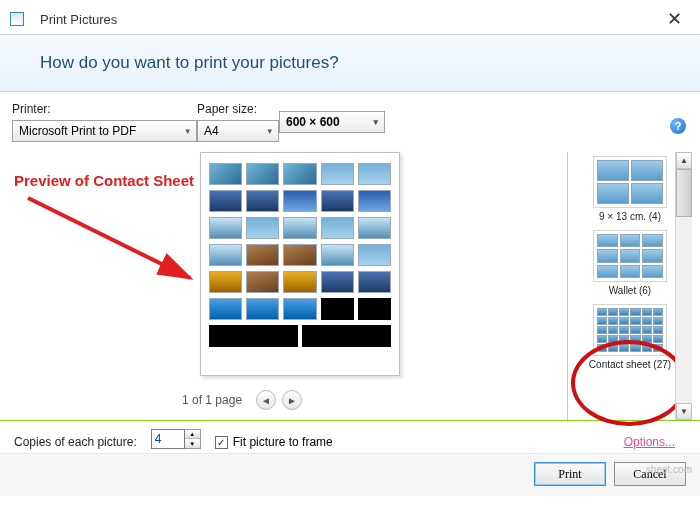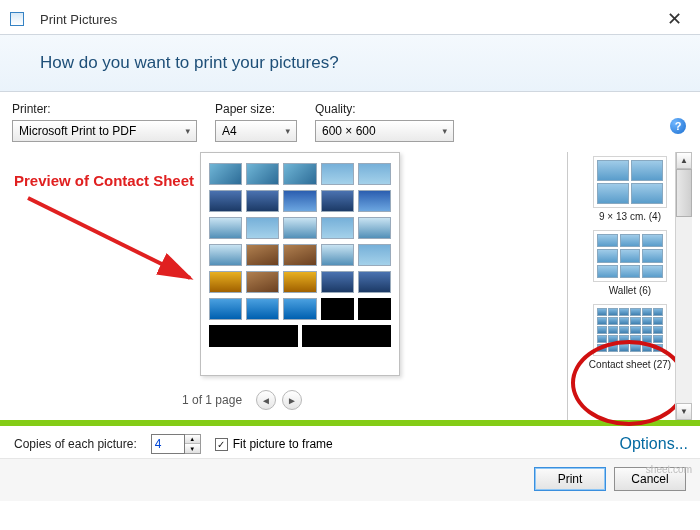--- a/index.html
+++ b/index.html
@@ -5,28 +5,28 @@
 * { box-sizing: border-box; margin: 0; padding: 0; font-family: "Segoe UI", Tahoma, sans-serif; }
 body { background: #fff; width: 700px; height: 530px; overflow: hidden; position: relative; font-size: 12px; }
 
 .titlebar { display: flex; align-items: center; justify-content: space-between; padding: 6px 10px 2px 10px; }
 .title-left { display: flex; align-items: center; gap: 16px; color: #333; font-size: 13px; }
 .title-icon { width: 14px; height: 14px; border: 1px solid #3582c4; background: linear-gradient(#d7e9f7,#fff); }
 .close-x { font-size: 18px; color: #333; padding: 2px 8px; cursor: pointer; }
 
 .banner { background: linear-gradient(#f4f9fd,#eaf3fb); border-top: 1px solid #d0d7df; border-bottom: 1px solid #d0d7df; padding: 18px 40px; color: #1e4f78; font-size: 17px; }
 
-.controls-row { display: flex; align-items: center; padding: 10px 12px 6px 12px; gap: 18px; position: relative; }
+.controls-row { display: flex; align-items: center; padding: 10px 12px 6px 12px; position: relative; }
 .ctrl-group { display: flex; flex-direction: column; gap: 4px; }
 .ctrl-label { color: #222; }
 .select { border: 1px solid #a0a0a0; background: linear-gradient(#fff,#eaeaea); height: 22px; display: flex; align-items: center; justify-content: space-between; padding: 0 6px; font-size: 12px; cursor: pointer; }
 .select .chev { font-size: 9px; color: #555; }
 .sel-printer { width: 185px; }
 .sel-paper { width: 82px; }
-.sel-quality { width: 139px; }
+.sel-quality { width: 106px; font-weight: bold; }
 .help-icon { position: absolute; right: 14px; top: 26px; width: 16px; height: 16px; border-radius: 50%; background: radial-gradient(circle at 30% 30%, #6fb6ff, #1c6fd0); color: #fff; font-size: 11px; display:flex; align-items:center; justify-content:center; font-weight:bold; cursor:pointer; }
 
 .annotation { position: absolute; left: 14px; top: 172px; color: #e02020; font-weight: bold; font-size: 15px; font-family: Arial, sans-serif; }
 .arrow-svg { position: absolute; left: 20px; top: 190px; pointer-events: none; }
 
 .body-area { display: flex; padding: 4px 8px 0 12px; height: 272px; }
 .preview-pane { flex: 1; position: relative; }
 .sheet { position: absolute; left: 188px; top: 0; width: 200px; height: 224px; background: #fff; border: 1px solid #bfbfbf; box-shadow: 2px 2px 4px rgba(0,0,0,.15); padding: 10px 8px; display: flex; flex-direction: column; gap: 5px; }
 .sheet-row { display: flex; gap: 4px; }
 .thumb { flex:1; height: 22px; border:1px solid #9ab; }
@@ -52,33 +52,33 @@
 .lt-cell { background: linear-gradient(#9fcbe8,#5a9dcb); border:0.5px solid #88a8c0; }
 .lt-cell.s { background: linear-gradient(#7fb8e0,#4080b0); }
 .layout-label { font-size: 10px; color:#222; text-align:center; line-height:1.1; }
 
 .circle-highlight { position:absolute; left:3px; bottom:-6px; width:116px; height:86px; border:4px solid #d01010; border-radius:50%; pointer-events:none; }
 
 .scrollbar { position:absolute; right:0; top:0; bottom:0; width:17px; background:#f0f0f0; border-left:1px solid #d0d0d0; display:flex; flex-direction:column; justify-content:space-between; }
 .scroll-arrow { height:17px; background:linear-gradient(#fff,#e0e0e0); border:1px solid #c0c0c0; display:flex; align-items:center; justify-content:center; font-size:8px; color:#444; cursor:pointer; }
 .scroll-thumb { position:absolute; top:17px; height:48px; left:0; right:0; background:linear-gradient(90deg,#e8e8e8,#cfcfcf); border:1px solid #b0b0b0; cursor:pointer; }
 
-.bottom-row1 { display:flex; align-items:center; padding:8px 4px 4px 14px; gap:14px; border-top:6px solid #84cc16; }
+.bottom-row1 { display:flex; align-items:flex-end; padding:8px 17px 4px 14px; gap:14px; border-top:1px solid #84cc16; }
 .copies-label { color:#222; }
 .spinner { display:flex; align-items:center; }
 .spinner input { width:34px; height:20px; border:1px solid #7a7a7a; color:#0046d5; background:#fff; padding:0 3px; font-size:12px; }
 .spin-btns { display:flex; flex-direction:column; border:1px solid #9a9a9a; border-left:none; }
 .spin-btns div { width:15px; height:9px; background:linear-gradient(#fff,#e0e0e0); font-size:6px; display:flex; align-items:center; justify-content:center; cursor:pointer; border-bottom:1px solid #bbb; }
 .spin-btns div:last-child { border-bottom:none; }
 .checkbox-wrap { display:flex; align-items:center; gap:5px; cursor:pointer; }
 .checkbox { width:13px; height:13px; border:1px solid #6a6a6a; background:#fff; display:flex; align-items:center; justify-content:center; font-size:10px; color:#222; }
-.options-link { margin-left:auto; color:#0369a1; cursor:pointer; font-size:16px; padding-right:8px; }
+.options-link { margin-left:auto; color:#ec4899; text-decoration:underline; cursor:pointer; font-size:12px; padding-right:8px; }
 
 .bottom-row2 { display:flex; justify-content:flex-end; gap:8px; padding:8px 14px 10px; border-top:1px solid #e6e6e6; background:#f6f6f6; }
-.btn { min-width:72px; height:24px; border:1px solid #8f8f8f; background:linear-gradient(#fbfbfb,#e3e3e3); font-size:12px; cursor:pointer; display:flex; align-items:center; justify-content:center; }
+.btn { min-width:72px; height:24px; border:1px solid #8f8f8f; background:linear-gradient(#fbfbfb,#e3e3e3); font-size:12px; cursor:pointer; display:flex; align-items:center; justify-content:center;font-family:Liberation Serif, serif; }
 .btn.primary { border:1px solid #3a8fde; box-shadow:0 0 0 1px #8ec6f5 inset; }
 
 .watermark { position:absolute; right:8px; bottom:55px; font-size:10px; color:#bbb; font-family:Arial; }
 </style>
 </head>
 <body>
 
 <div class="titlebar">
   <div class="title-left">
     <span class="title-icon"></span>
@@ -100,21 +100,20 @@
     </div>
   </div>
   <div class="ctrl-group">
     <span class="ctrl-label">Paper size:</span>
     <div class="select sel-paper">
       <span>A4</span>
       <span class="chev">▾</span>
     </div>
   </div>
   <div class="ctrl-group">
-    <span class="ctrl-label">Quality:</span>
     <div class="select sel-quality">
       <span>600 × 600</span>
       <span class="chev">▾</span>
     </div>
   </div>
   <div class="help-icon">?</div>
 </div>
 
 <div class="annotation">Preview of Contact Sheet</div>
 <svg class="arrow-svg" width="190" height="110">

